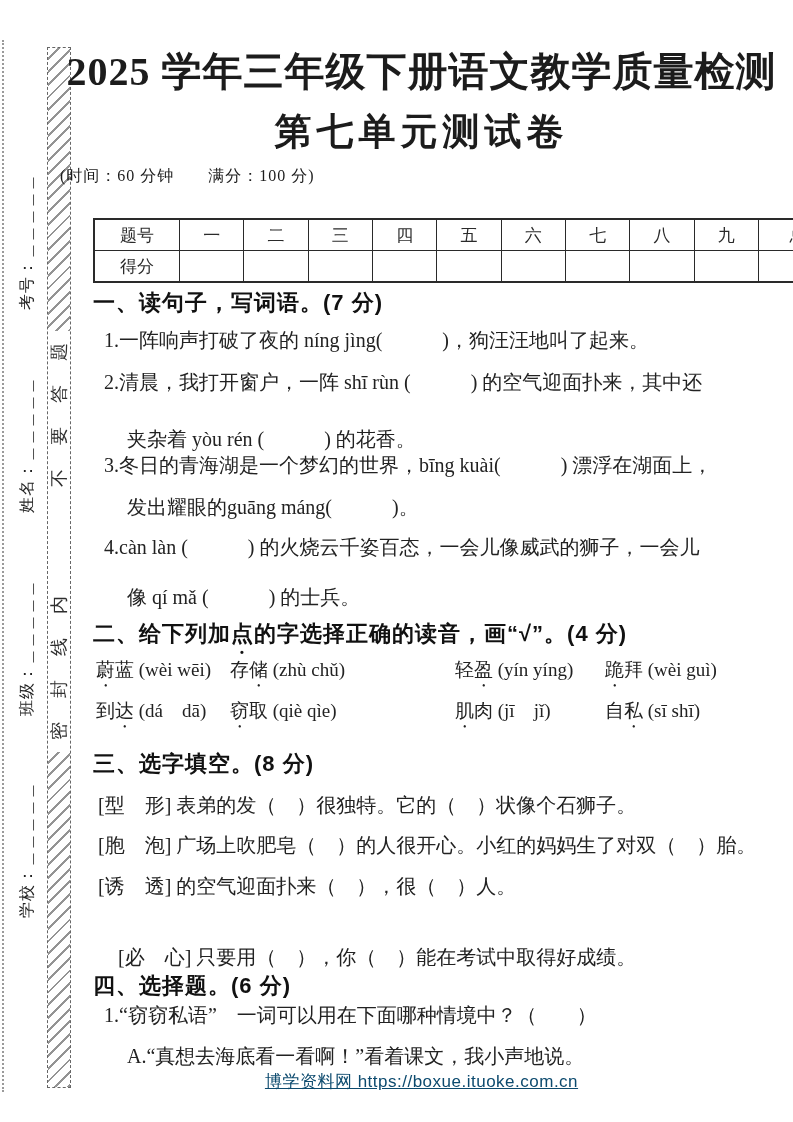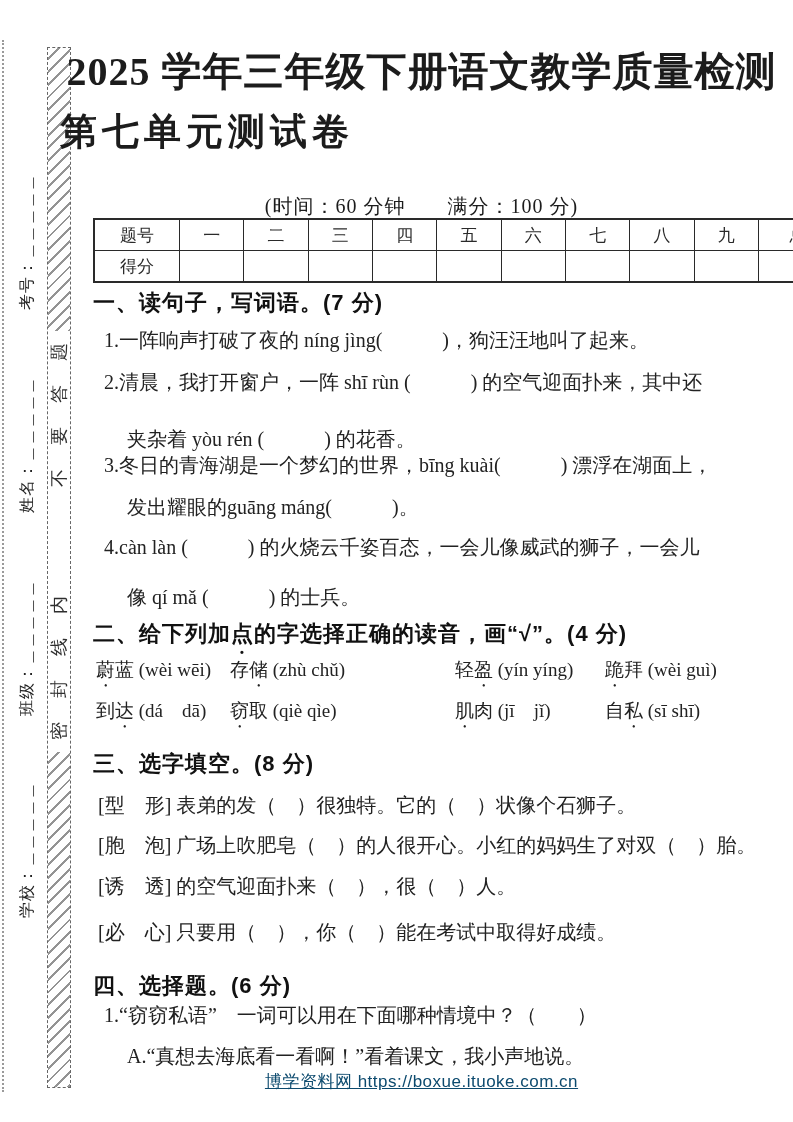--- a/index.html
+++ b/index.html
@@ -20,22 +20,22 @@
   .hatch-bottom{flex:1;}
   .seal-gap{height:85px;}
   .seal-char{display:block;transform:rotate(-90deg);font-size:18px;color:#2e2e2e;height:42px;line-height:42px;}
 
   .seal-label{
     position:absolute;left:-63px;width:180px;height:22px;line-height:22px;
     transform:rotate(-90deg);font-size:16px;color:#222;text-align:center;letter-spacing:1px;white-space:nowrap;
   }
 
   .title1{position:absolute;top:46px;left:60px;width:723px;text-align:center;font-size:40px;font-weight:bold;letter-spacing:1px;line-height:52px;white-space:nowrap;}
-  .title2{position:absolute;top:106px;left:60px;width:723px;font-size:37px;font-weight:bold;letter-spacing:5px;line-height:52px;}
-  .subtitle{position:absolute;top:193px;left:60px;width:723px;text-align:center;font-size:20px;letter-spacing:1px;}
+  .title2{position:absolute;top:106px;left:60px;width:723px;text-align:center;font-size:37px;font-weight:bold;letter-spacing:5px;line-height:52px;}
+  .subtitle{position:absolute;top:166px;left:60px;width:723px;font-size:16px;letter-spacing:1px;}
 
   .score-table{position:absolute;left:93px;top:218px;width:763px;border-collapse:collapse;table-layout:fixed;border:2px solid #2a2a2a;}
   .score-table td{border:1px solid #2a2a2a;height:30px;text-align:center;vertical-align:middle;font-size:17px;padding:0;color:#2a2a2a;}
 
   .sec-heading{
     position:absolute;left:93px;font-weight:bold;font-size:22px;letter-spacing:1px;white-space:nowrap;
     font-family:"Liberation Sans","DejaVu Sans",sans-serif;color:#111;
   }
   .bline{position:absolute;font-size:20px;line-height:27px;white-space:nowrap;color:#222;}
   .ind1{left:104px;}
@@ -144,21 +144,21 @@
         <span><span class="dot-under">肌</span><span>肉</span><span> (jī　jǐ)</span></span>
         <span><span>自</span><span class="dot-under">私</span><span> (sī shī)</span></span>
       </div>
     </div>
 
   <div class="sec-heading" style="top:749px;">三、选字填空。(8 分)</div>
   <div id="sec3-lines">
       <div class="fill-line" style="top: 792px;">[型　形] 表弟的发（　）很独特。它的（　）状像个石狮子。</div>
       <div class="fill-line" style="top: 832px;">[胞　泡] 广场上吹肥皂（　）的人很开心。小红的妈妈生了对双（　）胎。</div>
       <div class="fill-line" style="top: 873px;">[诱　透] 的空气迎面扑来（　），很（　）人。</div>
-      <div class="fill-line" style="top: 919px;">[必　心] 只要用（　），你（　）能在考试中取得好成绩。</div>
+      <div class="fill-line" style="top: 944px; margin-left: 20px;">[必　心] 只要用（　），你（　）能在考试中取得好成绩。</div>
     </div>
 
   <div class="sec-heading" style="top:962px;margin-top:9px;">四、选择题。(6 分)</div>
   <div id="sec4-lines">
       <div class="bline ind1" style="top: 1002px;">1.“窃窃私语”　一词可以用在下面哪种情境中？（　　）</div>
       <div class="bline ind2" style="top: 1043px;">A.“真想去海底看一看啊！”看着课文，我小声地说。</div>
     </div>
 
   <div class="footer">博学资料网 https://boxue.ituoke.com.cn</div>
 

